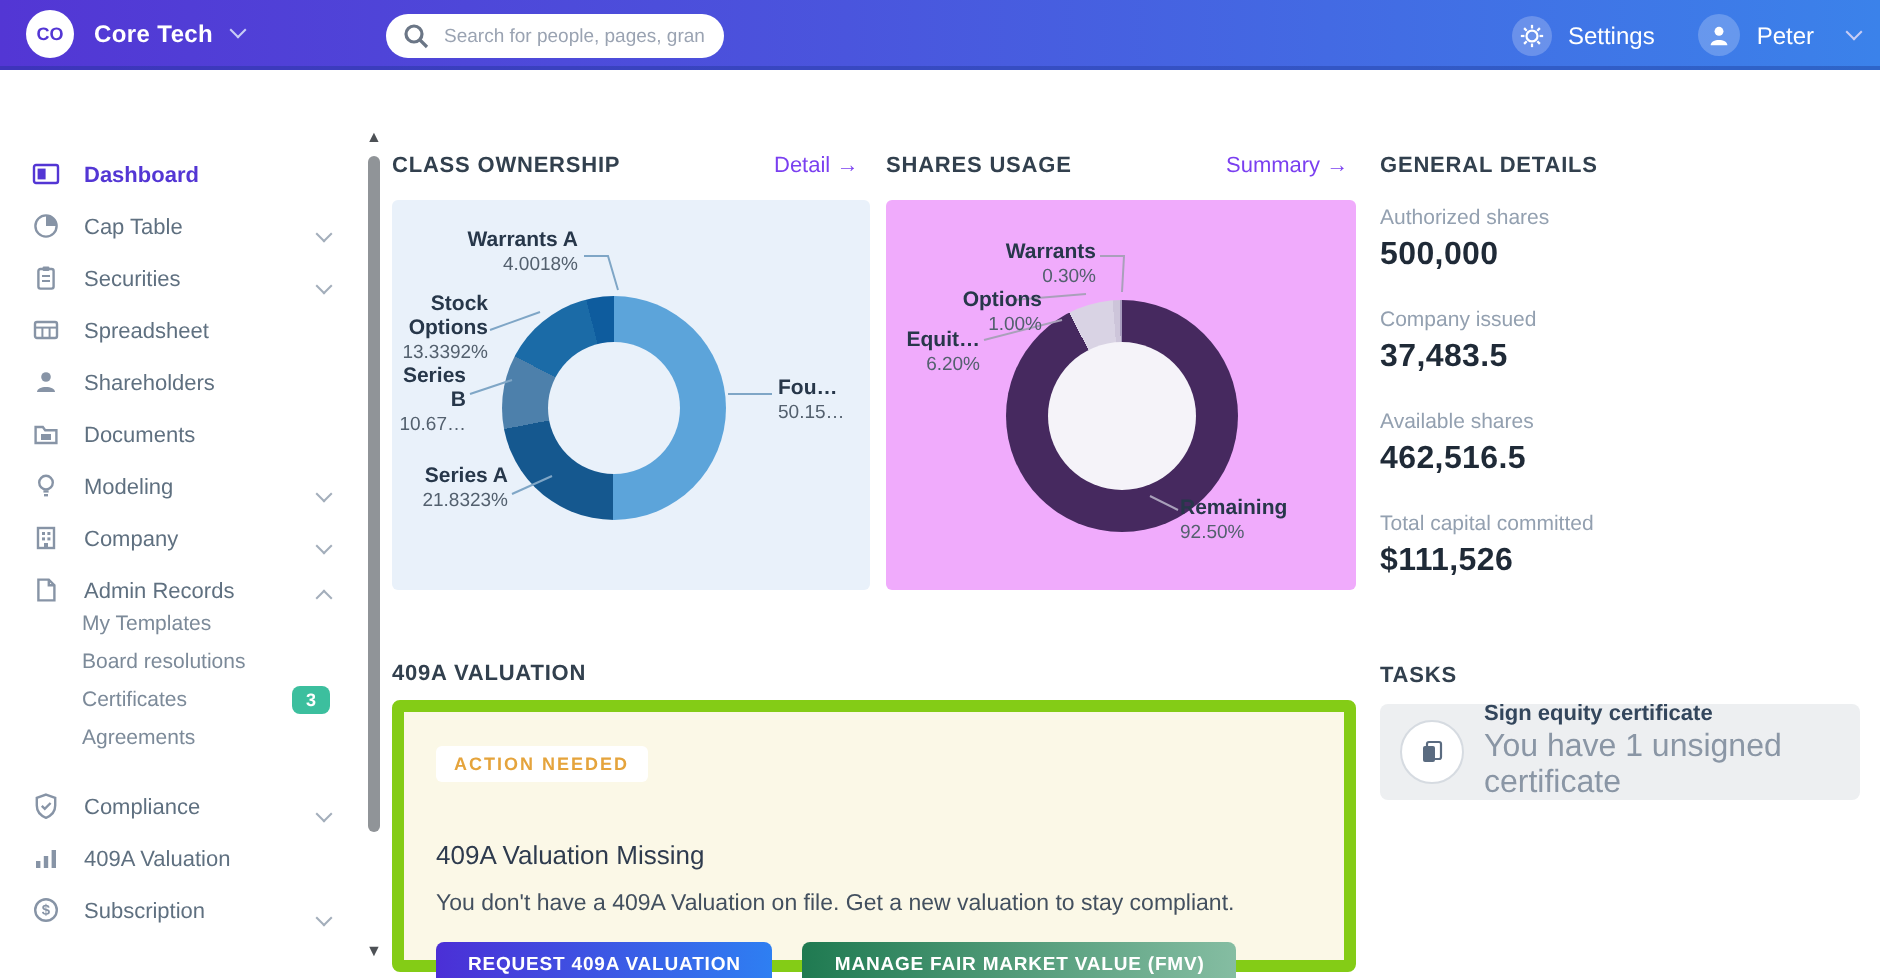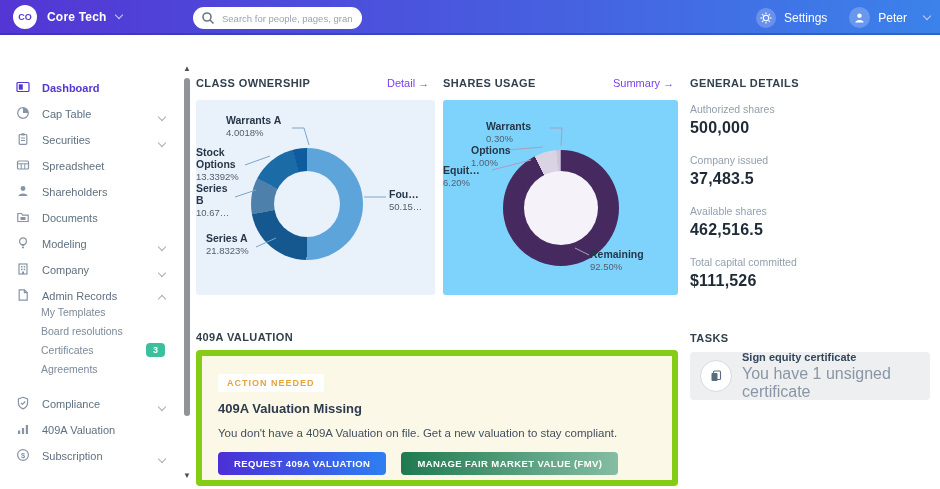--- a/index.html
+++ b/index.html
@@ -41,45 +41,45 @@
   .scroll-up,.scroll-down{position:absolute;left:181px;width:12px;text-align:center;font-size:8px;color:#4d5156;cursor:pointer}
   .scroll-up{top:64px}.scroll-down{top:471px}
   .scroll-thumb{position:absolute;left:184px;top:78px;width:6px;height:338px;background:#909498;border-radius:3px;cursor:grab}
   
   .sec-title{position:absolute;font-size:11px;font-weight:bold;letter-spacing:.4px;color:#32404e}
   .sec-link{position:absolute;font-size:11px;color:#7a3ff0;cursor:pointer}
   .sec-link .arr{font-weight:bold}
   
   .card{position:absolute;top:100px;height:195px;border-radius:3px}
   .card1{left:196px;width:239px;background:#e9f1fa}
-  .card2{left:443px;width:235px;background:#7dd3fc}
+  .card2{left:443px;width:235px;background:#f0abfc}
   .donut{position:absolute;border-radius:50%}
   .d1{left:55px;top:48px;width:112px;height:112px}
   .d1::after{content:"";position:absolute;inset:23px;border-radius:50%;background:#e9f1fa}
   .d2{left:60px;top:50px;width:116px;height:116px}
   .d2::after{content:"";position:absolute;inset:21px;border-radius:50%;background:#f5f3f9}
   .lines{position:absolute;left:0;top:0}
   .lines polyline{fill:none;stroke-width:1}
   .c1 polyline{stroke:#7fa6c6}
   .c2 polyline{stroke:#a9a0ba}
-  .clabel{position:absolute;text-align:left}
+  .clabel{position:absolute;text-align:right}
   .clabel .nm{display:block;font-size:10.5px;font-weight:bold;color:#27374a;line-height:12px}
   .clabel .pv{display:block;font-size:9.5px;color:#53606e;line-height:12px;margin-top:1px}
   .clabel.left{text-align:left}
   
   .gdetails{position:absolute;left:690px;top:103px;width:245px}
   .gd-group{margin-bottom:17px}
   .gd-label{font-size:10.5px;color:#93a0b0;margin-bottom:4px}
   .gd-value{font-size:16px;font-weight:bold;color:#1f2a37;letter-spacing:.2px}
   
   .val-card{position:absolute;left:196px;top:350px;width:482px;height:136px;background:#fbf8e7;
             border:6px solid #84cc16;border-radius:4px;box-sizing:border-box;padding:16px}
   .action-badge{display:inline-block;background:#fff;border-radius:3px;padding:4px 9px;
                 font-size:9px;font-weight:bold;letter-spacing:1px;color:#e5a43c}
-  .val-heading{font-size:13px;font-weight:bold;color:#2e3b4e;margin-top:9px}
+  .val-heading{font-size:13px;font-weight:normal;color:#2e3b4e;margin-top:29px}
   .val-body{font-size:11.5px;color:#43505f;margin-top:11px}
   .val-btns{margin-top:13px;display:flex;gap:15px}
   .btn{border:none;border-radius:4px;color:#fff;font-size:9.5px;font-weight:bold;letter-spacing:.4px;
        padding:0 16px;height:23px;cursor:pointer;font-family:"Liberation Sans",sans-serif}
   .btn-blue{background:linear-gradient(90deg,#4b2fd6,#2e7ff2)}
   .btn-green{background:linear-gradient(90deg,#1f7a51,#85bda2)}
   
   .task-card{position:absolute;left:690px;top:352px;width:240px;height:48px;background:#edeff1;
              border-radius:4px;display:flex;align-items:center;padding:0 10px;box-sizing:border-box;cursor:pointer}
   .task-icon{width:30px;height:30px;border-radius:50%;background:#fff;border:1px solid #d6dbe1;

